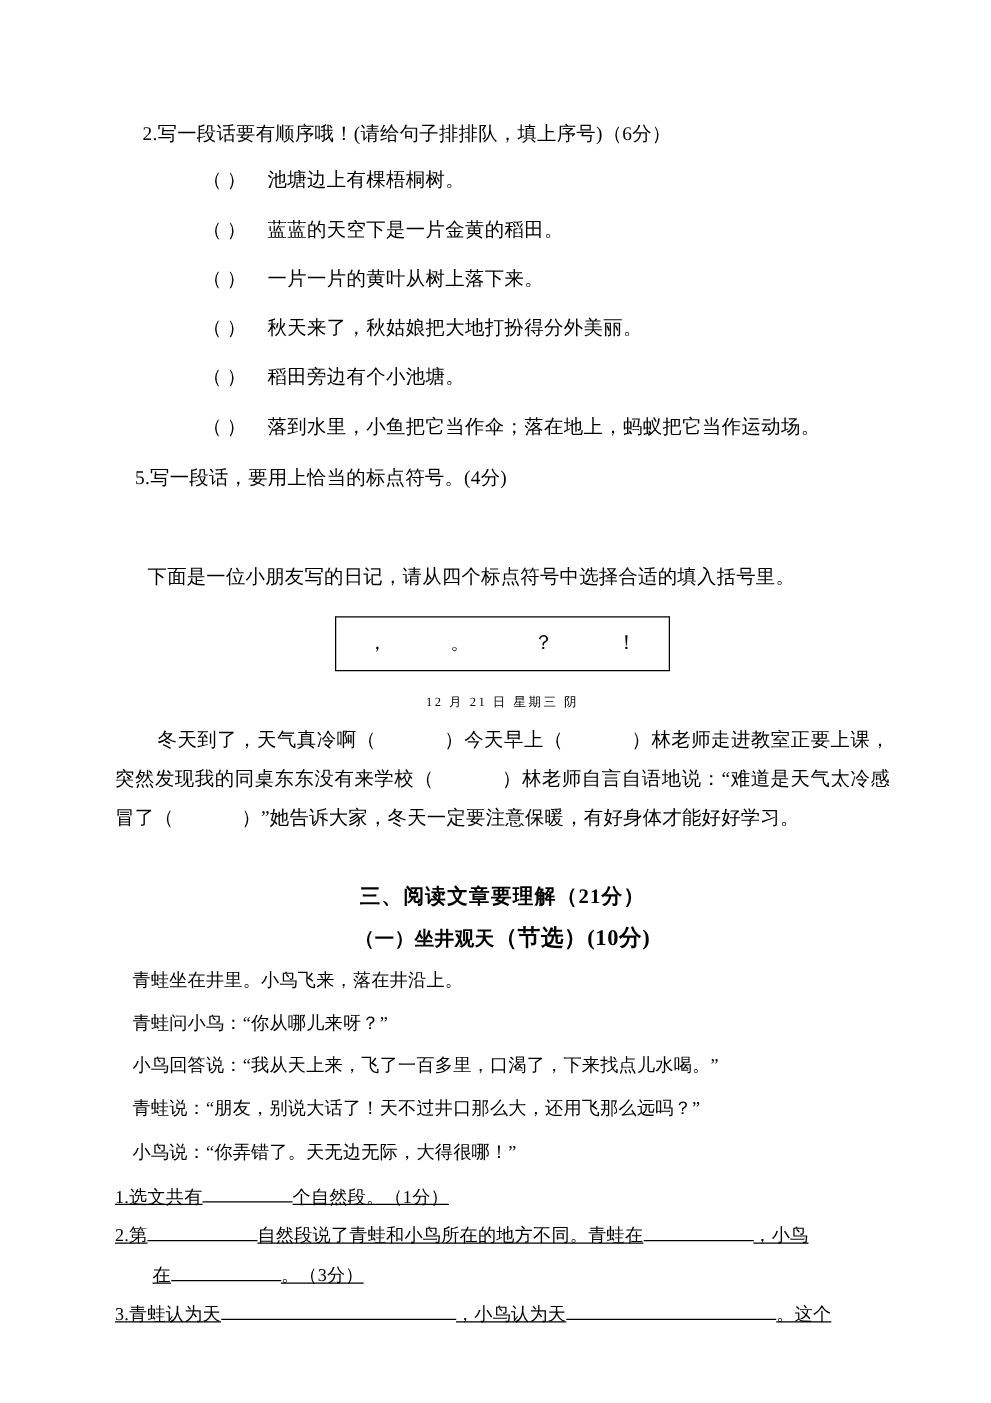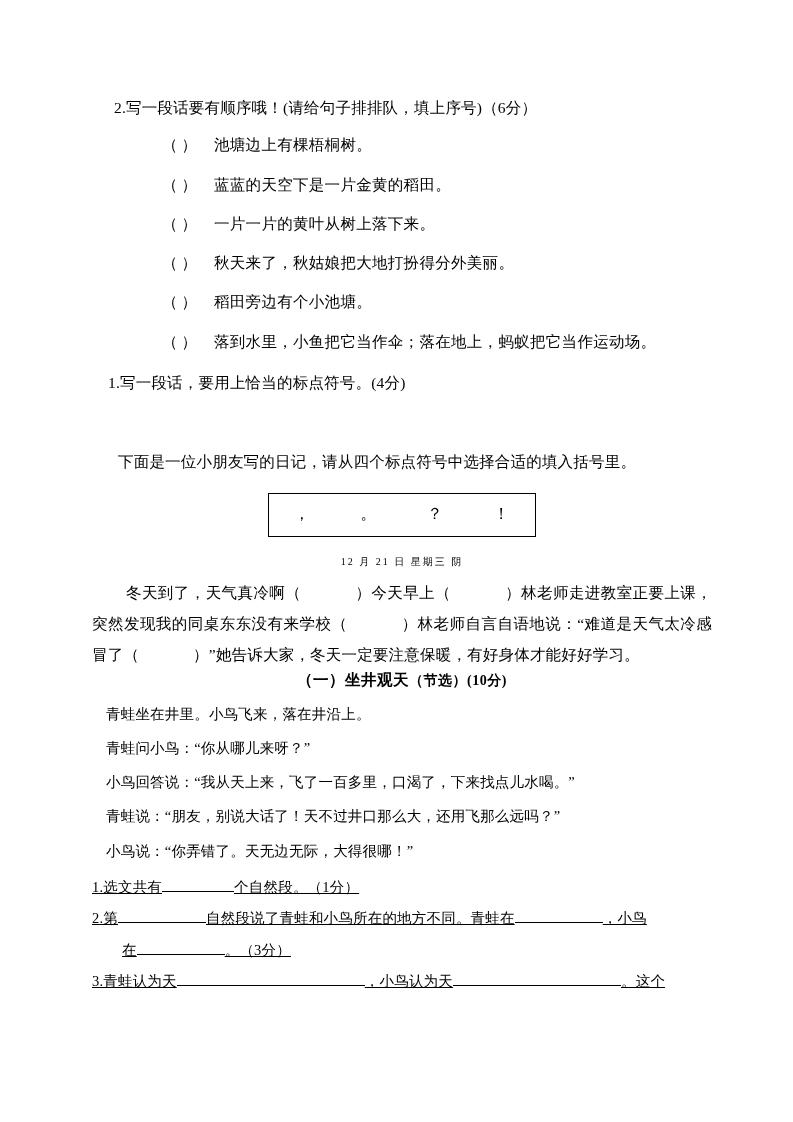--- a/index.html
+++ b/index.html
@@ -100,21 +100,21 @@
     margin: 36px 0 10px 0;
     letter-spacing: 1px;
   }
   .sub-title {
     text-align: center;
     font-size: 15.5px;
     font-weight: bold;
     margin: 0 0 12px 0;
     letter-spacing: .5px;
   }
-  .sub-title .small { font-size: 14px; font-weight: bold; }
+  .sub-title .small { font-size: 18px; font-weight: bold; }
 
   .passage-line {
     font-size: 14.5px;
     line-height: 1.6;
     margin: 0 0 11px 14px;
     letter-spacing: .2px;
     font-family: Liberation Serif, serif;
   }
 
   .qline {
@@ -157,35 +157,36 @@
     <div class="order-item">
       <span class="paren">（        ）</span><span>秋天来了，秋姑娘把大地打扮得分外美丽。</span>
     </div>
     <div class="order-item">
       <span class="paren">（        ）</span><span>稻田旁边有个小池塘。</span>
     </div>
     <div class="order-item">
       <span class="paren">（        ）</span><span>落到水里，小鱼把它当作伞；落在地上，蚂蚁把它当作运动场。</span>
     </div>
 
-    <div class="q-head2">1.写一段话，要用上恰当的标点符号。(4分)</div>
+    <div class="q-head2">5.写一段话，要用上恰当的标点符号。(4分)</div>
 
     <div class="lead">下面是一位小朋友写的日记，请从四个标点符号中选择合适的填入括号里。</div>
 
     <div class="punct-box">
       <span>，</span>
       <span>。</span>
       <span>？</span>
       <span>！</span>
     </div>
 
     <div class="diary-date">12 月 21 日      星期三     阴</div>
 
     <div class="diary-body"><span>冬天到了，天气真冷啊（</span><span class="blankp">        </span><span>）今天早上（</span><span class="blankp">        </span><span>）林老师走进教室正要上课，突然发现我的同桌东东没有来学校（</span><span class="blankp">        </span><span>）林老师自言自语地说：“难道是天气太冷感冒了（</span><span class="blankp">        </span><span>）”她告诉大家，冬天一定要注意保暖，有好身体才能好好学习。</span></div>
 
+    <div class="sec-title">三、阅读文章要理解（21分）</div>
     <div class="sub-title"><span>（一）坐井观天</span><span class="small">（节选）(10分)</span></div>
 
     <div class="passage-line">青蛙坐在井里。小鸟飞来，落在井沿上。</div>
     <div class="passage-line">青蛙问小鸟：“你从哪儿来呀？”</div>
     <div class="passage-line">小鸟回答说：“我从天上来，飞了一百多里，口渴了，下来找点儿水喝。”</div>
     <div class="passage-line">青蛙说：“朋友，别说大话了！天不过井口那么大，还用飞那么远吗？”</div>
     <div class="passage-line">小鸟说：“你弄错了。天无边无际，大得很哪！”</div>
 
     <div class="qline"><span>1.选文共有</span><span class="ul u70"></span><span>个自然段。（1分）</span></div>
 

